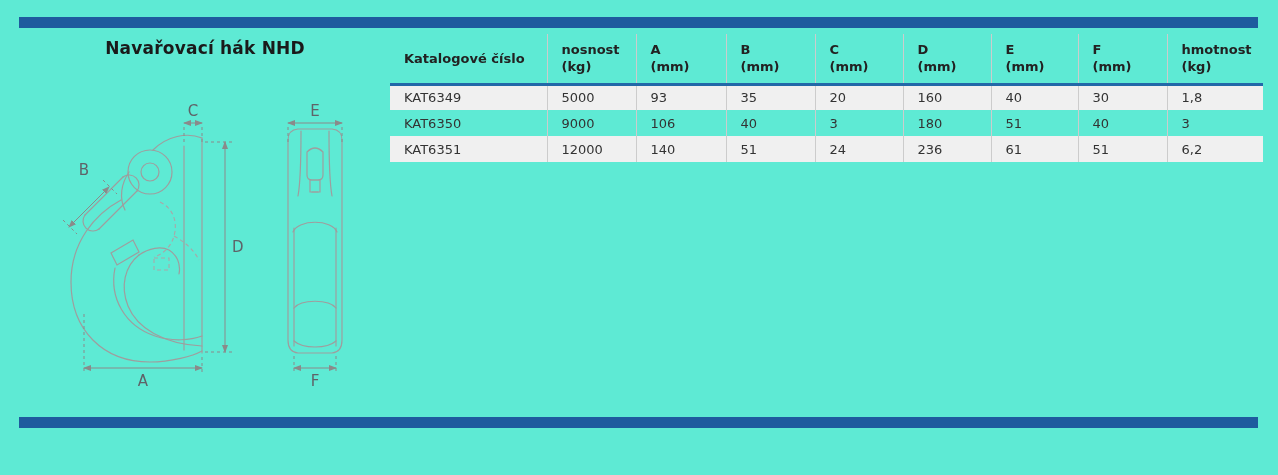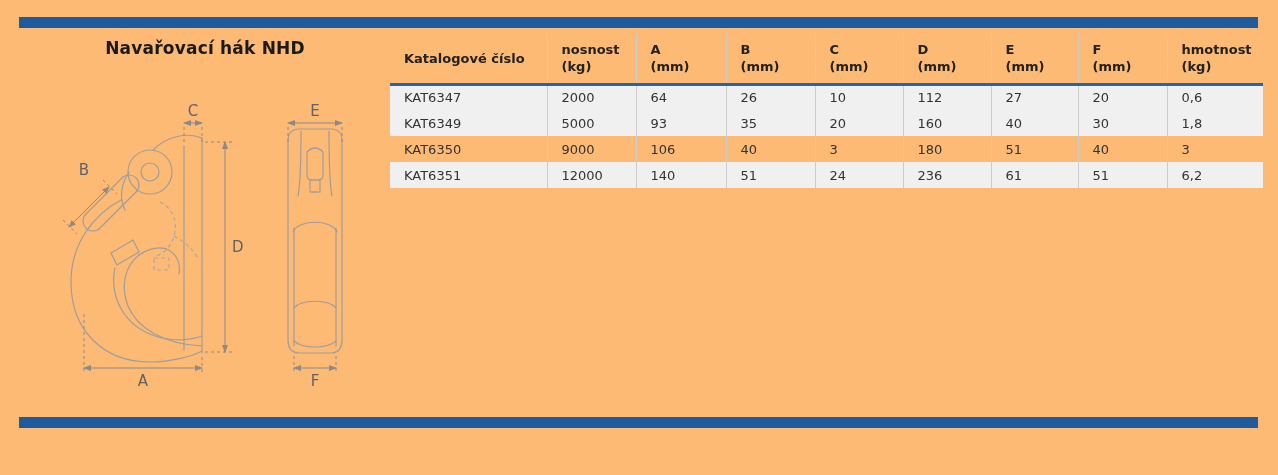--- a/index.html
+++ b/index.html
@@ -3,21 +3,21 @@
 <meta charset="utf-8">
 <style>
   * { margin: 0; padding: 0; box-sizing: border-box; }
   html, body { background: #ffffff; }
   body { font-family: "DejaVu Sans", "Liberation Sans", sans-serif; }
 
   .page {
     position: relative;
     width: 1278px;
     height: 475px;
-    background: #fdba74;
+    background: #5eead4;
     overflow: hidden;
   }
 
   .accent-bar {
     position: absolute;
     left: 19px;
     width: 1239px;
     height: 11px;
     background: #1e5b9e;
   }
@@ -194,31 +194,20 @@
         <th class="col-c"><span>C</span><br><span>(mm)</span></th>
         <th class="col-d"><span>D</span><br><span>(mm)</span></th>
         <th class="col-e"><span>E</span><br><span>(mm)</span></th>
         <th class="col-f"><span>F</span><br><span>(mm)</span></th>
         <th class="col-hmotnost"><span>hmotnost</span><br><span>(kg)</span></th>
       </tr>
     </thead>
     <tbody>
 
         <tr style="" class="alt">
-        <td>KAT6347</td>
-        <td>2000</td>
-        <td>64</td>
-        <td>26</td>
-        <td>10</td>
-        <td>112</td>
-        <td>27</td>
-        <td>20</td>
-        <td>0,6</td>
-      </tr>
-        <tr style="" class="alt">
         <td>KAT6349</td>
         <td>5000</td>
         <td>93</td>
         <td>35</td>
         <td>20</td>
         <td>160</td>
         <td>40</td>
         <td>30</td>
         <td>1,8</td>
       </tr>

